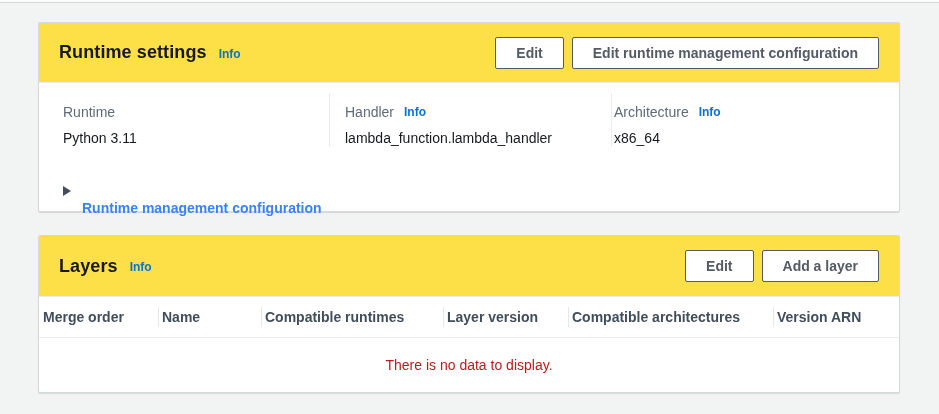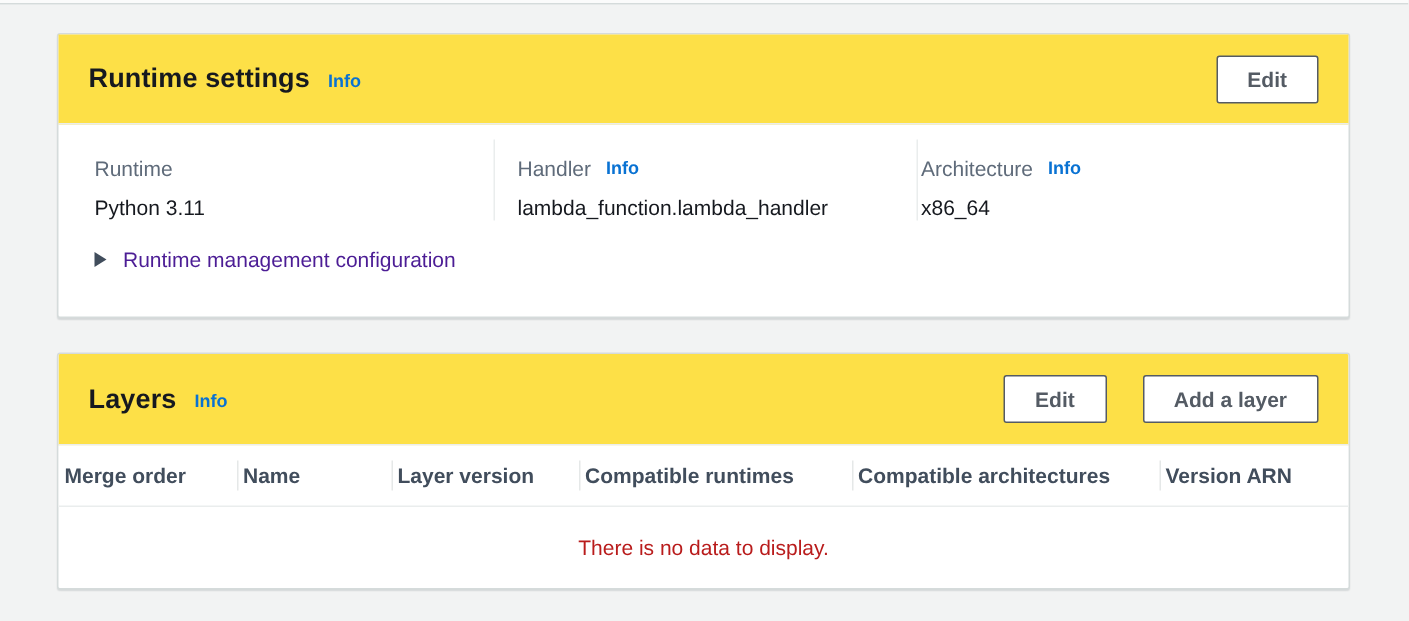--- a/index.html
+++ b/index.html
@@ -19,39 +19,39 @@
   #card-runtime{top:22px;height:188px;}
   #card-layers{top:235px;height:156px;overflow:hidden;}
   .card-header{
     background:#fde047;border-bottom:1px solid #eaeded;
     display:flex;align-items:center;padding:0 20px;box-sizing:border-box;
   }
   #card-runtime .card-header{height:60px;}
   #card-layers .card-header{height:61px;}
   .card-title{font-size:18px;font-weight:700;color:#16191f;letter-spacing:0.1px;}
   .info-link{font-size:12px;font-weight:700;color:#0972d3;margin-left:12px;text-decoration:none;cursor:pointer;position:relative;top:1px;}
-  .header-actions{margin-left:auto;display:flex;gap:24px;}
+  .header-actions{margin-left:auto;display:flex;gap:8px;}
   .btn{
     height:32px;background:#ffffff;border:1px solid #545b64;border-radius:2px;
     color:#545b64;font-weight:700;font-size:14px;padding:0 20px;
     font-family:inherit;cursor:pointer;white-space:nowrap;
   }
   
   .columns{display:flex;padding:10px 0;}
   .col{box-sizing:border-box;}
   .col-1{width:290px;padding:10px 0 0 24px;}
   .col-2{width:282px;padding:10px 0 0 15px;border-left:1px solid #eaeded;}
   .col-3{width:288px;padding:10px 0 0 2px;border-left:1px solid #eaeded;}
   .field-label-row{display:flex;align-items:center;}
   .field-label{font-size:14px;color:#5f6b7a;line-height:18px;}
   .field-label-row .info-link{margin-left:10px;top:0;}
   .field-value{margin-top:8px;font-size:14px;color:#16191f;line-height:18px;}
   .expander{display:flex;align-items:center;gap:11px;padding-left:24px;margin-top:6px;cursor:pointer;}
   .caret{width:0;height:0;border-left:8px solid #414d5c;border-top:5px solid transparent;border-bottom:5px solid transparent;}
-  .expander-label{font-size:14px;font-weight:400;color:#4c1d95;line-height:20px;}
+  .expander-label{font-size:14px;font-weight:700;color:#3b82f6;line-height:20px;margin-top:35px;}
   
   .table-header{display:flex;height:40px;align-items:center;border-bottom:1px solid #eaeded;background:#ffffff;}
   .th{position:relative;box-sizing:border-box;padding-left:4px;font-size:14px;font-weight:700;color:#414d5c;white-space:nowrap;}
   .th:not(:first-child)::before{
     content:"";position:absolute;left:0;top:50%;transform:translateY(-50%);
     width:1px;height:20px;background:#e5e8e8;
   }
   .th-1{width:119px;}
   .th-2{width:103px;}
   .th-3{width:125px;}
@@ -64,20 +64,21 @@
 <body>
 
 <div class="top-strip"></div>
 
 <section class="card" id="card-runtime">
   <div class="card-header">
     <h2 class="card-title" style="margin:0;">Runtime settings</h2>
     <a class="info-link">Info</a>
     <div class="header-actions">
       <button class="btn">Edit</button>
+      <button class="btn">Edit runtime management configuration</button>
     </div>
   </div>
 
   <div class="columns">
     <div class="col col-1">
       <div class="field-label-row">
         <span class="field-label">Runtime</span>
       </div>
       <div class="field-value">Python 3.11</div>
     </div>
@@ -109,20 +110,20 @@
     <a class="info-link">Info</a>
     <div class="header-actions">
       <button class="btn">Edit</button>
       <button class="btn">Add a layer</button>
     </div>
   </div>
 
   <div class="table-header">
     <div class="th th-1">Merge order</div>
     <div class="th th-2">Name</div>
+    <div class="th th-4">Compatible runtimes</div>
     <div class="th th-3">Layer version</div>
-    <div class="th th-4">Compatible runtimes</div>
     <div class="th th-5">Compatible architectures</div>
     <div class="th th-6">Version ARN</div>
   </div>
 
   <div class="empty-row">There is no data to display.</div>
 </section>
 
 </body></html>

